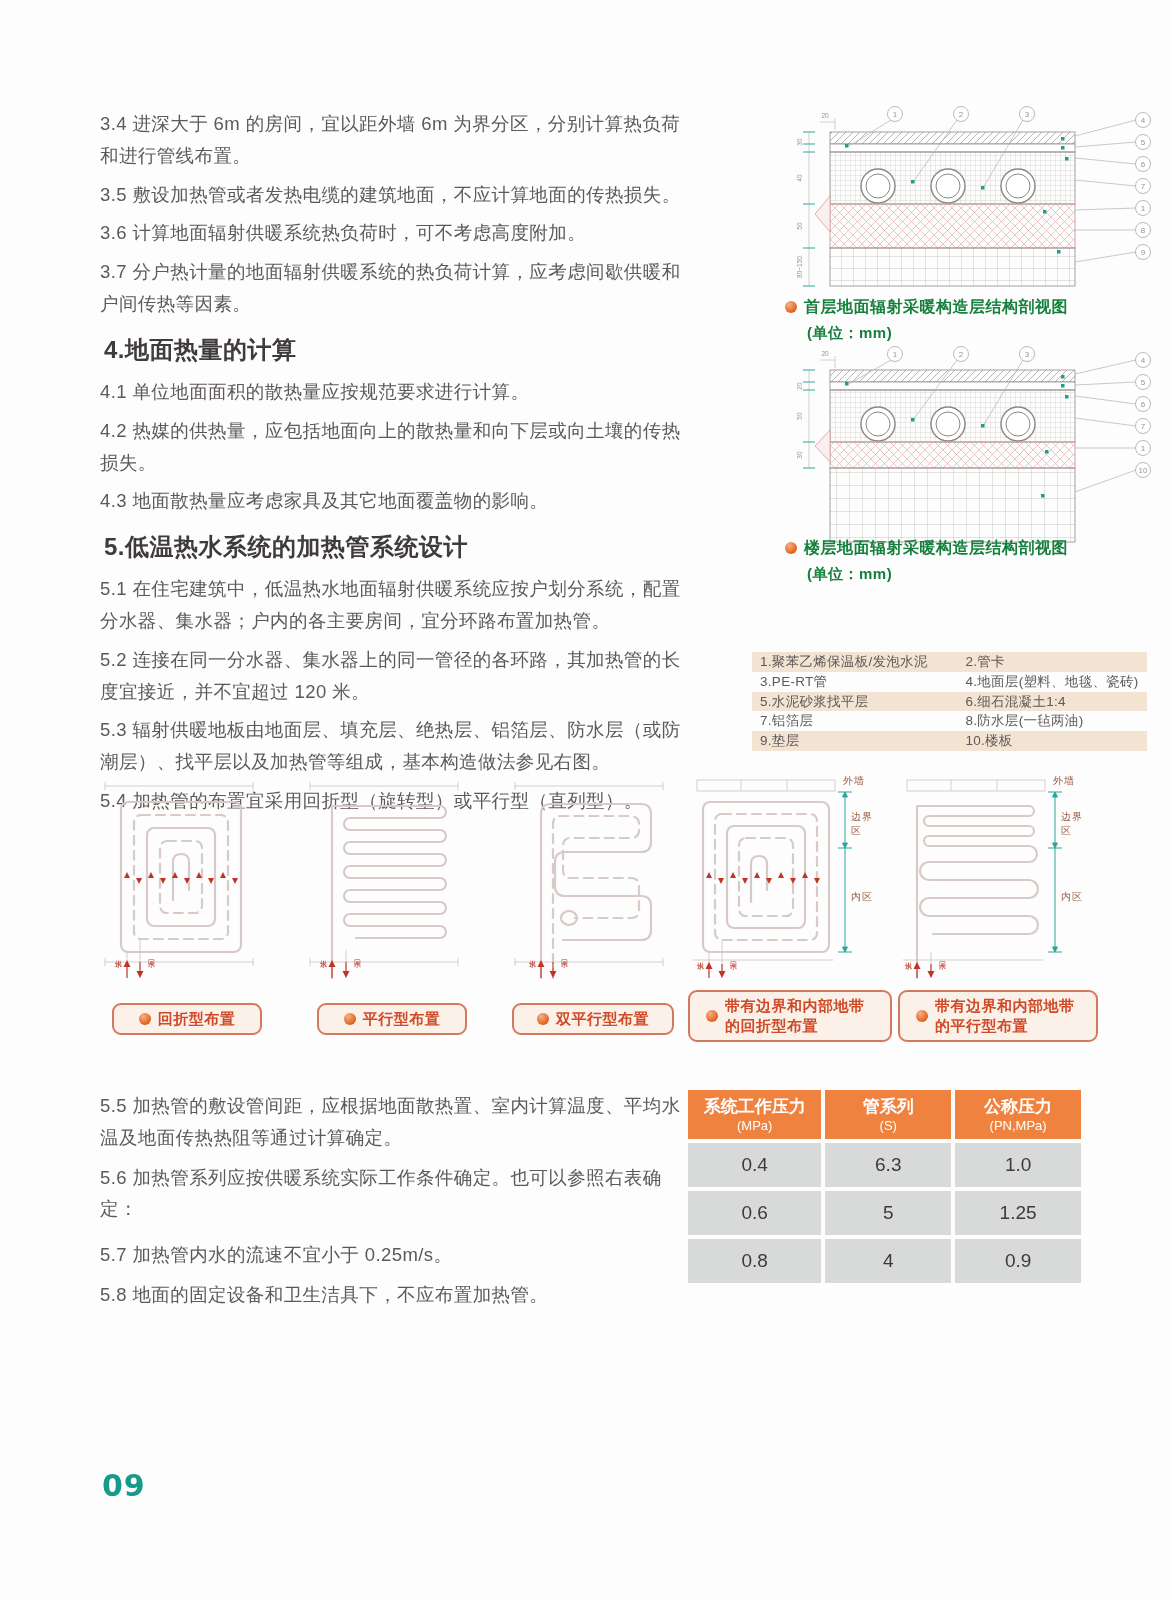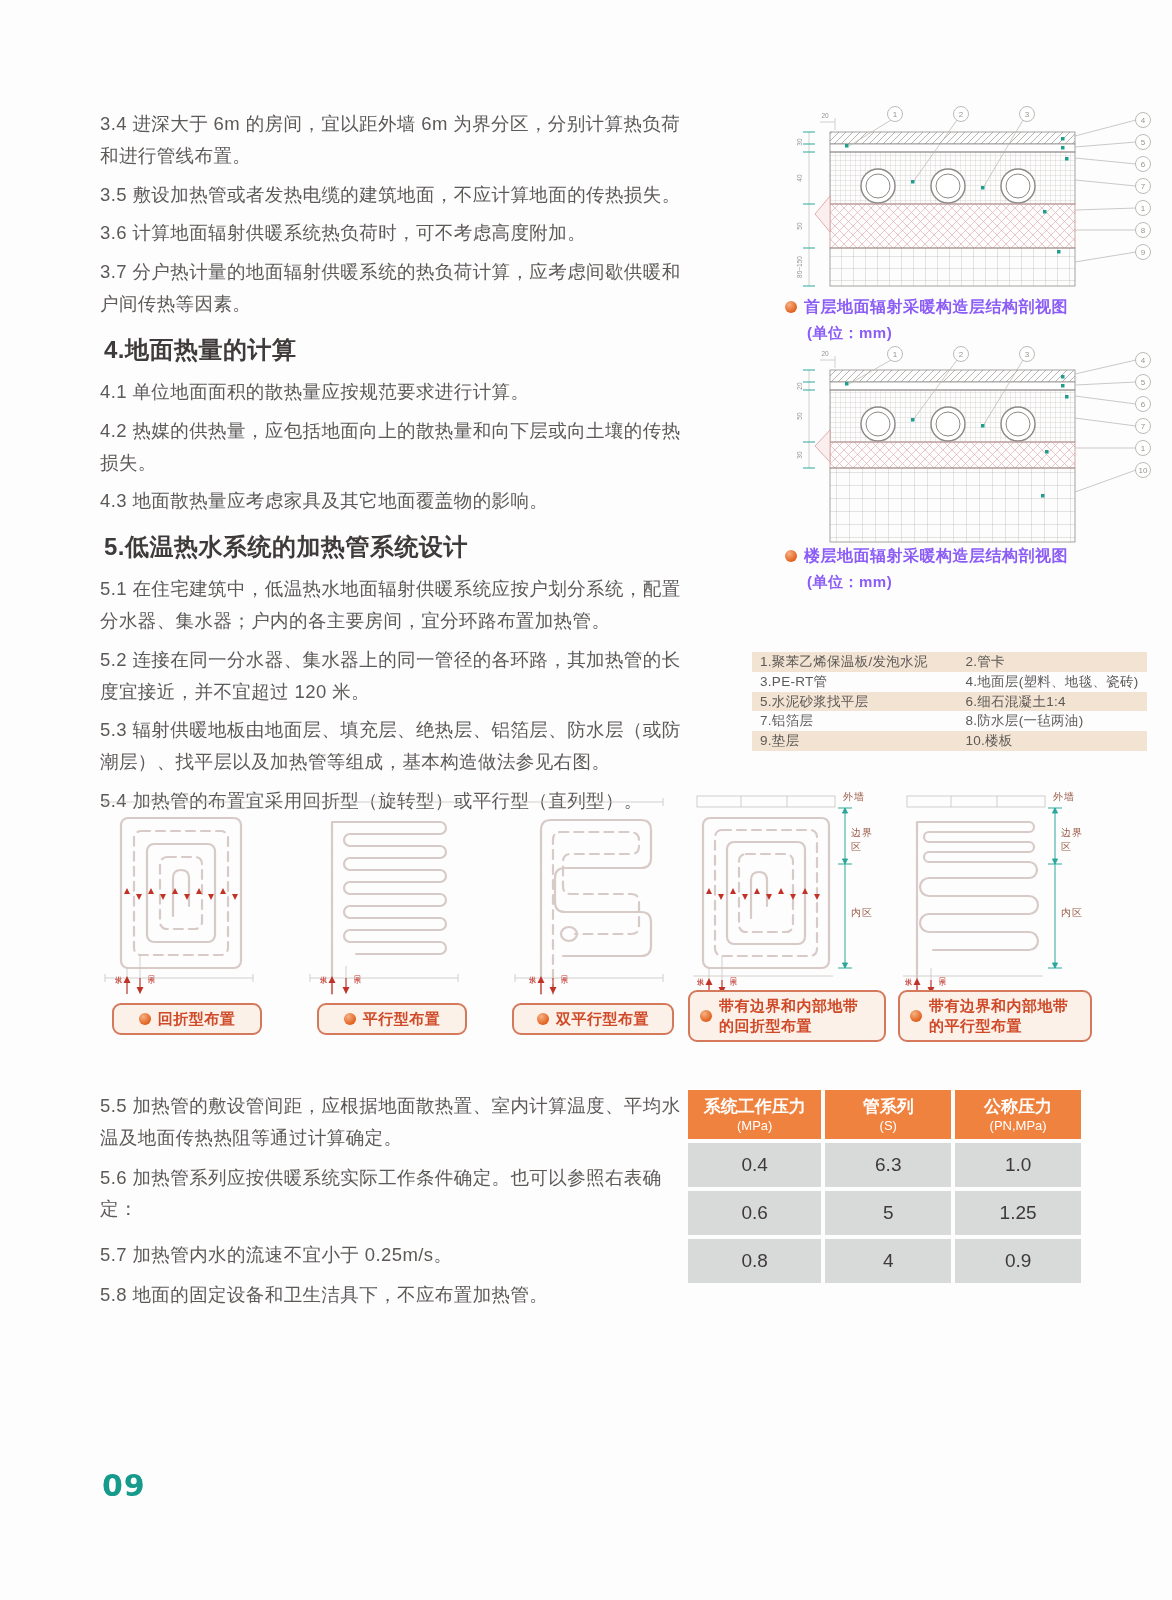--- a/index.html
+++ b/index.html
@@ -6,37 +6,37 @@
   .page{position:relative;width:1172px;height:1600px;background:#fdfdfe;overflow:hidden;
         font-family:"Liberation Sans","DejaVu Sans",sans-serif;color:#5d5957;}
   
   .col-left{position:absolute;left:100px;top:108px;width:585px;}
   .col-left p{margin:0 0 7px 0;font-size:18.5px;line-height:1.72;letter-spacing:.4px;color:#5d5957;}
   .col-left h2{margin:14px 0 10px 4px;font-size:24px;color:#3f3b3a;letter-spacing:.5px;}
   .col-bottom{position:absolute;left:100px;top:1090px;width:590px;}
   .col-bottom p{margin:0 0 8px 0;font-size:18.5px;line-height:1.72;letter-spacing:.4px;color:#5d5957;}
   .col-bottom p.gap{margin-top:14px;}
   
-  .figcap{position:absolute;font-size:16px;font-weight:bold;color:#8b5cf6;letter-spacing:.5px;}
+  .figcap{position:absolute;font-size:16px;font-weight:bold;color:#15803d;letter-spacing:.5px;}
   .figcap .unit{display:block;font-weight:bold;margin:6px 0 0 22px;font-size:15px;}
   .ball{display:inline-block;width:12px;height:12px;border-radius:50%;vertical-align:-1px;margin-right:7px;
         background:radial-gradient(circle at 35% 30%, #f6b183, #e2611f 70%);}
   
   .legend{position:absolute;left:752px;top:652px;width:395px;display:grid;grid-template-columns:52% 48%;}
   .legend span{font-size:13.5px;line-height:1.32;color:#5d5957;padding:1px 4px 1px 8px;letter-spacing:.3px;}
   .legend .odd{background:#f2e3d2;}
   
-  .pd{position:absolute;top:788px;}
+  .pd{position:absolute;top:772px;}
   .pd svg{display:block;}
   .flow{position:absolute;writing-mode:vertical-rl;font-size:7px;color:#c13327;letter-spacing:1px;}
   .zone{position:absolute;font-size:10px;color:#9b5a45;letter-spacing:1px;}
   .cap{position:absolute;border:2px solid #d4795c;border-radius:9px;background:#fcf1e9;
        display:flex;align-items:center;justify-content:center;}
   .cap .t{font-size:15px;font-weight:bold;color:#cf4a28;letter-spacing:.5px;line-height:1.35;}
-  .cap.two{justify-content:flex-start;padding-left:10px;align-items:center;}
+  .cap.two{justify-content:flex-start;padding-left:16px;align-items:center;}
   
   .ptable{position:absolute;left:688px;top:1090px;width:393px;display:grid;
           grid-template-columns:1.06fr 1fr 1fr;gap:4px;}
   .ptable .h{background:#f0823f;color:#ffffff;text-align:center;padding:6px 2px 5px;}
   .ptable .h .l1{display:block;font-size:17px;font-weight:bold;line-height:1.3;}
   .ptable .h .l2{display:block;font-size:13px;line-height:1.2;}
   .ptable .c{background:#d8d9d9;color:#3e3a39;font-size:19px;text-align:center;padding:11px 12px;}
   
   .pagenum{position:absolute;left:102px;top:1468px;font-size:30px;font-weight:bold;color:#169a8c;
            font-family:"DejaVu Sans",sans-serif;letter-spacing:1px;}
@@ -261,21 +261,21 @@
           <rect x="166" y="76" width="3.5" height="3.5"></rect>
           <rect x="236" y="82" width="3.5" height="3.5"></rect>
         <rect x="316" y="33" width="3.5" height="3.5"></rect>
           <rect x="316" y="42" width="3.5" height="3.5"></rect>
           <rect x="320" y="53" width="3.5" height="3.5"></rect>
         <rect x="300" y="108" width="3.5" height="3.5"></rect>
           <rect x="296" y="152" width="3.5" height="3.5"></rect>
       </g>
     </svg>
   </div>
-  <div class="figcap" style="left:785px;top:538px;margin-top:8px;">
+  <div class="figcap" style="left:785px;top:538px;">
     <span class="ball"></span><span>楼层地面辐射采暖构造层结构剖视图</span>
     <span class="unit">(单位：mm)</span>
   </div>
 
   <div class="legend">
     <span class="odd">1.聚苯乙烯保温板/发泡水泥</span>
       <span class="odd">2.管卡</span>
     <span>3.PE-RT管</span>
       <span>4.地面层(塑料、地毯、瓷砖)</span>
     <span class="odd">5.水泥砂浆找平层</span>

